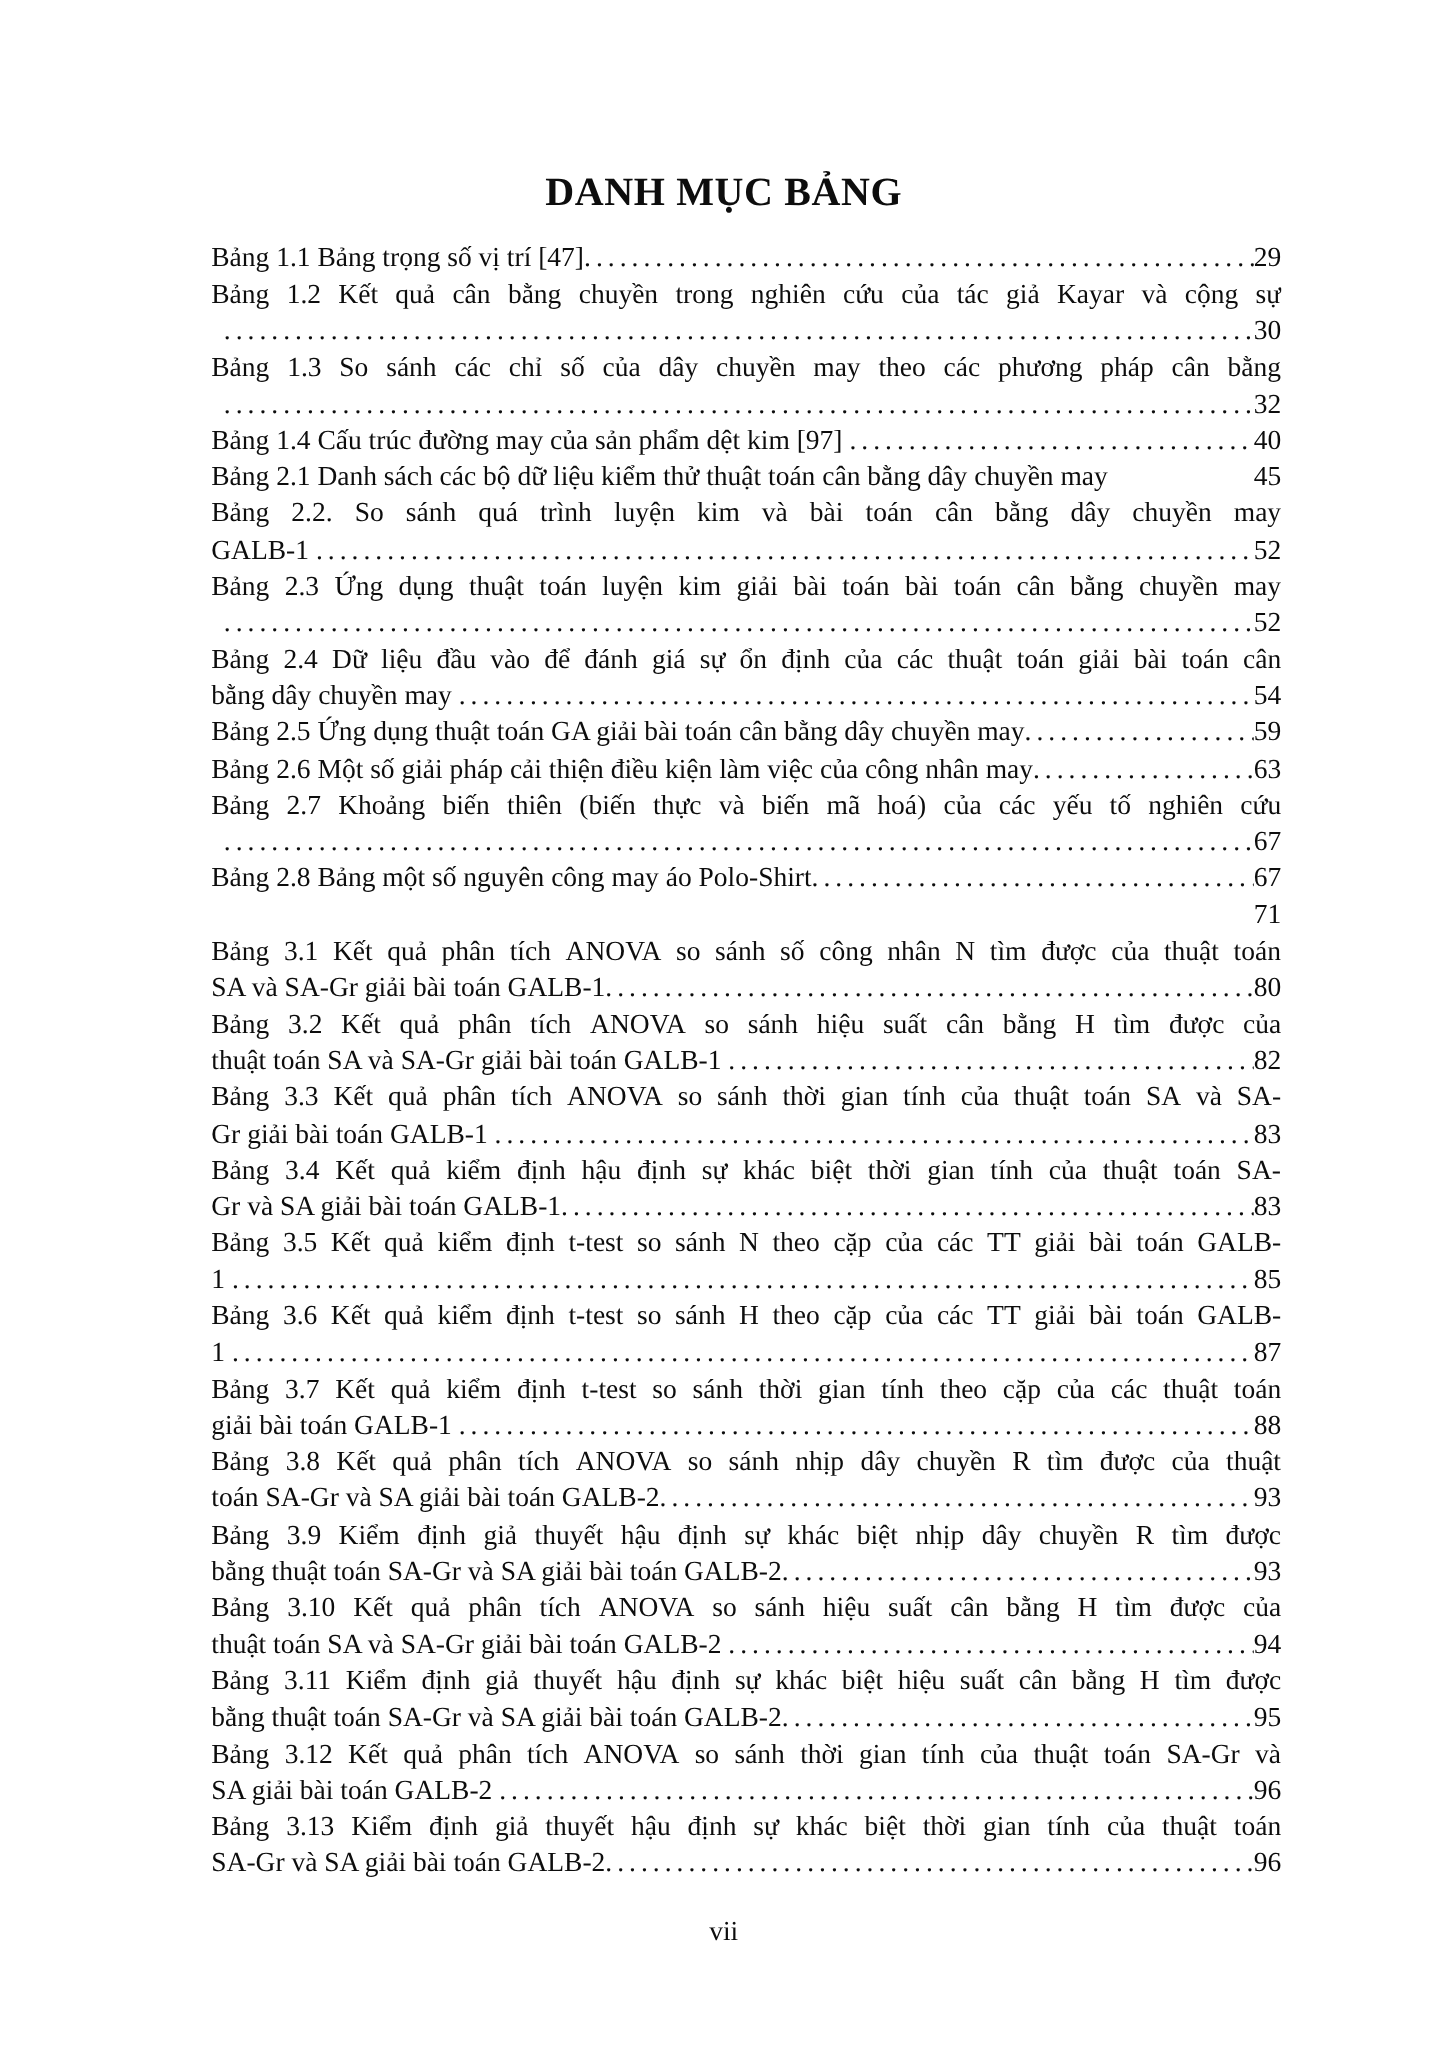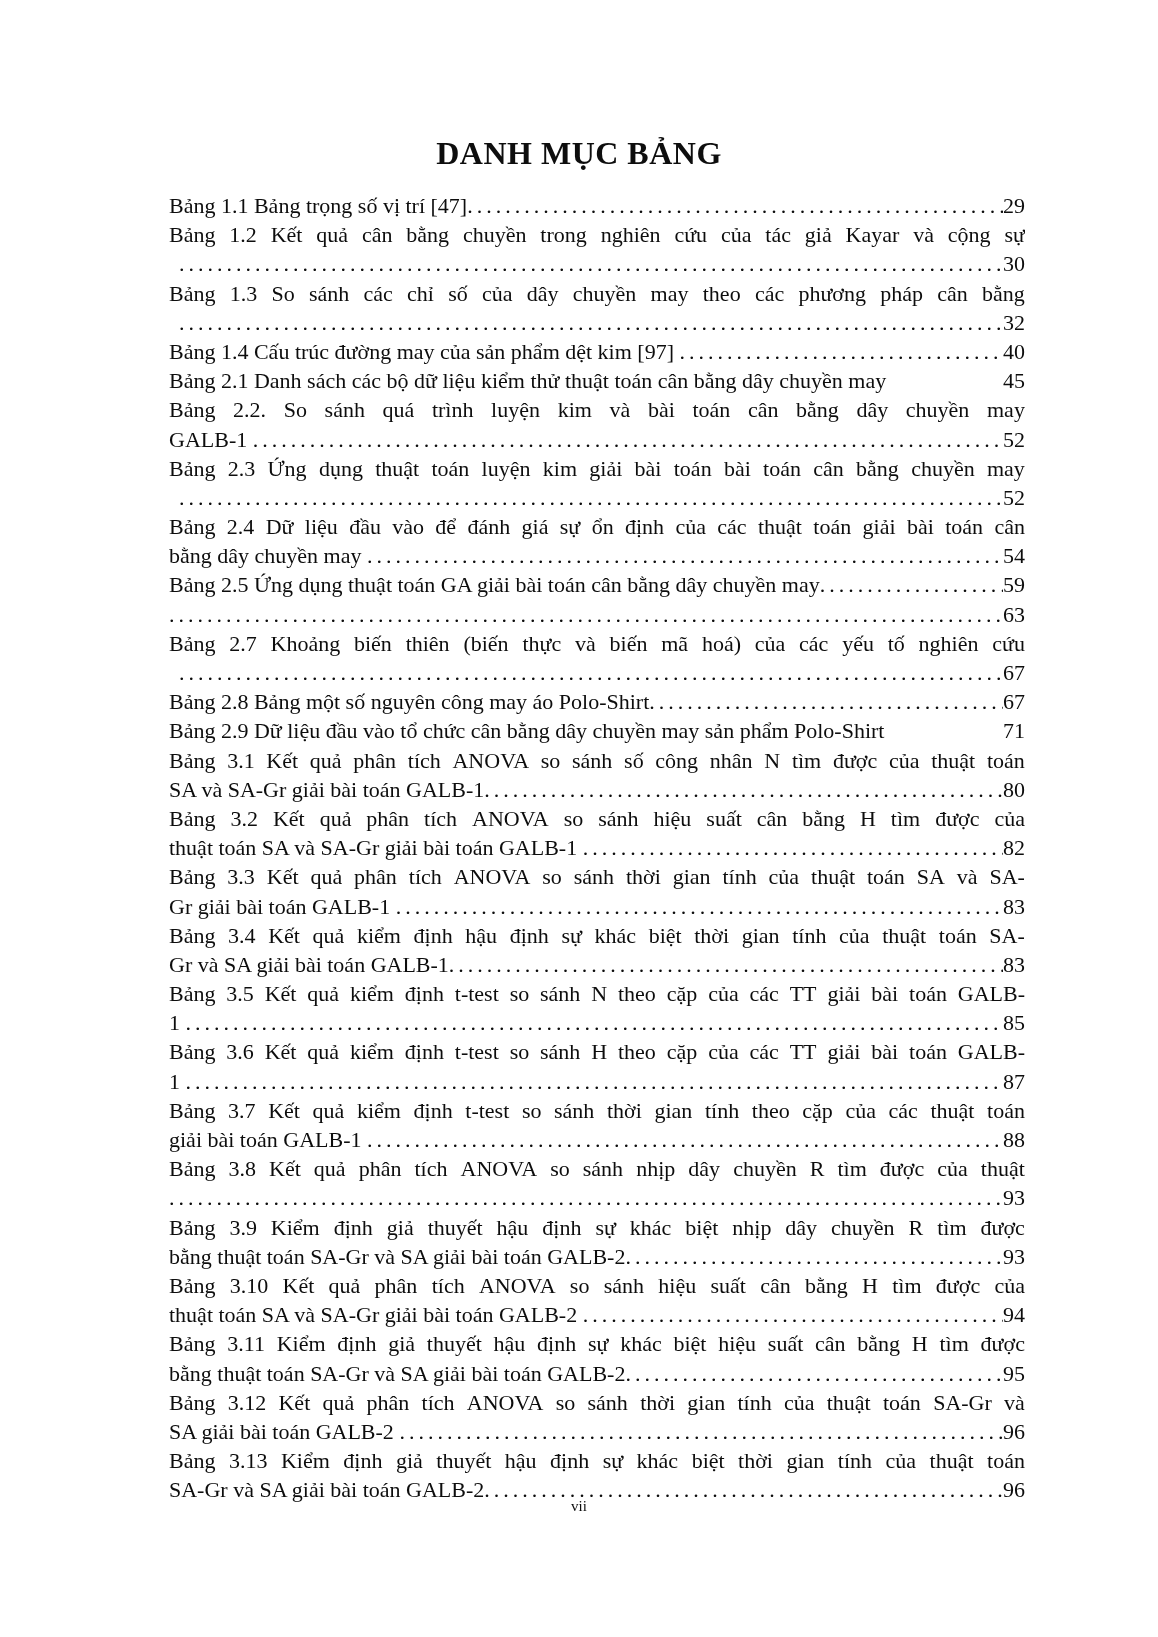--- a/index.html
+++ b/index.html
@@ -69,25 +69,25 @@
     flex-wrap: nowrap;
     justify-content: space-between;
     font-family: Liberation Serif, serif;
   }
   .line.just span {
     flex: 0 0 auto;
     white-space: pre;
   }
   .page-footer {
     position: absolute;
-    top: 1492px;
+    top: 1530px;
     left: 0;
     width: 100%;
     text-align: center;
-    font-size: 15px;
+    font-size: 22px;
     line-height: 29px;
   }
 </style>
 </head>
 <body>
 
 <div class="page">
   <div class="doc-title">DANH MỤC BẢNG</div>
 
   <div class="toc">
@@ -227,20 +227,21 @@
         <span class="t">bằng dây chuyền may </span>
         <span class="dots">........................................................................................................................................................................................................</span>
         <span class="pg">54</span>
       </div>
       <div class="line fill">
         <span class="t">Bảng 2.5 Ứng dụng thuật toán GA giải bài toán cân bằng dây chuyền may</span>
         <span class="dots">........................................................................................................................................................................................................</span>
         <span class="pg">59</span>
       </div>
       <div class="line fill">
+        <span class="t">Bảng 2.6 Một số giải pháp cải thiện điều kiện làm việc của công nhân may</span>
         <span class="dots">........................................................................................................................................................................................................</span>
         <span class="pg">63</span>
       </div>
       <div class="line just">
         <span>Bảng</span>
         <span>2.7</span>
         <span>Khoảng</span>
         <span>biến</span>
         <span>thiên</span>
         <span>(biến</span>
@@ -260,21 +261,20 @@
         <span class="t"></span>
         <span class="dots">........................................................................................................................................................................................................</span>
         <span class="pg">67</span>
       </div>
       <div class="line fill">
         <span class="t">Bảng 2.8 Bảng một số nguyên công may áo Polo-Shirt</span>
         <span class="dots">........................................................................................................................................................................................................</span>
         <span class="pg">67</span>
       </div>
       <div class="line fill">
-        <span class="t">Bảng 2.9 Dữ liệu đầu vào tổ chức cân bằng dây chuyền may sản phẩm Polo-Shirt </span>
         <span class="dots"></span>
         <span class="pg">71</span>
       </div>
       <div class="line just">
         <span>Bảng</span>
         <span>3.1</span>
         <span>Kết</span>
         <span>quả</span>
         <span>phân</span>
         <span>tích</span>
@@ -460,20 +460,21 @@
         <span>nhịp</span>
         <span>dây</span>
         <span>chuyền</span>
         <span>R</span>
         <span>tìm</span>
         <span>được</span>
         <span>của</span>
         <span>thuật</span>
       </div>
       <div class="line fill">
+        <span class="t">toán SA-Gr và SA giải bài toán GALB-2</span>
         <span class="dots">........................................................................................................................................................................................................</span>
         <span class="pg">93</span>
       </div>
       <div class="line just">
         <span>Bảng</span>
         <span>3.9</span>
         <span>Kiểm</span>
         <span>định</span>
         <span>giả</span>
         <span>thuyết</span>

